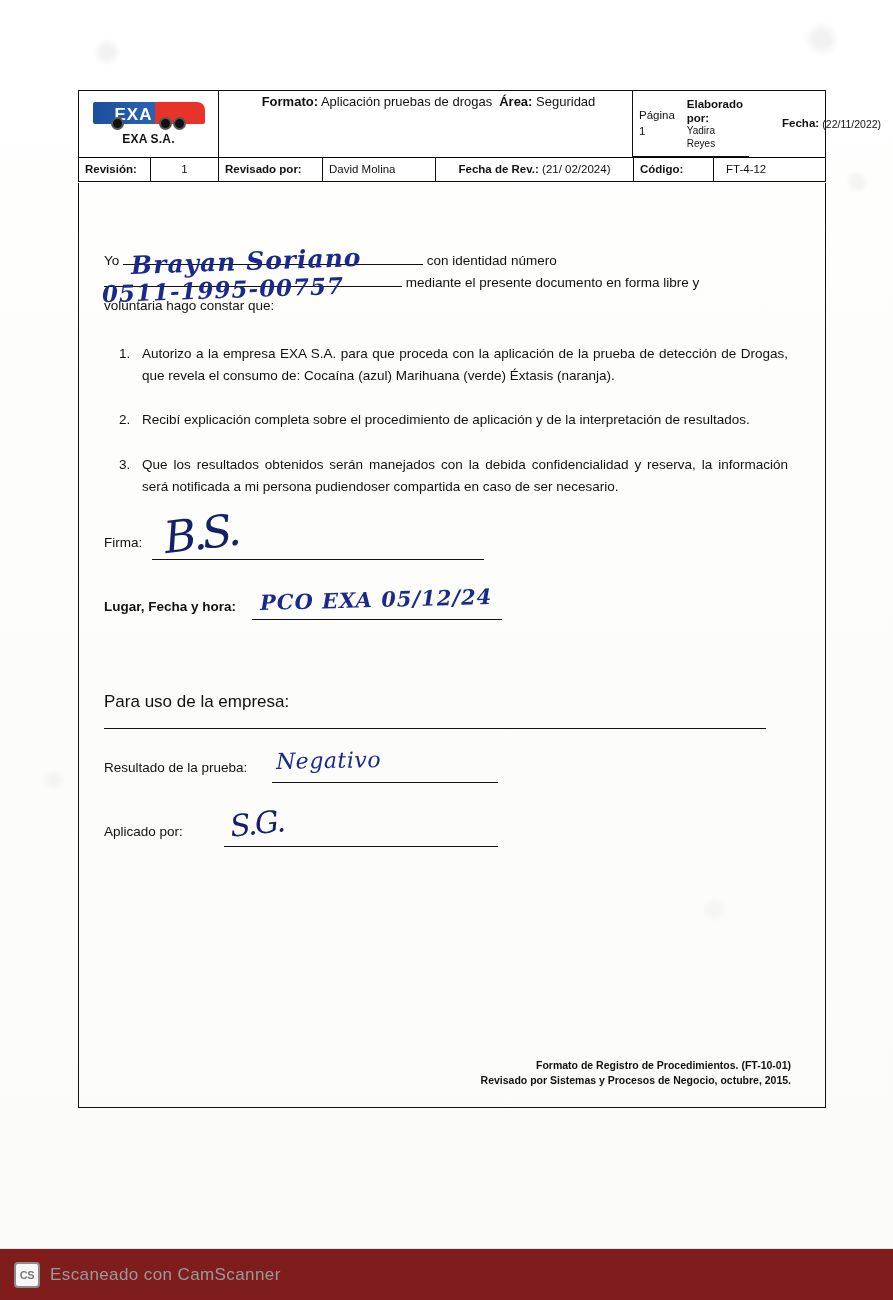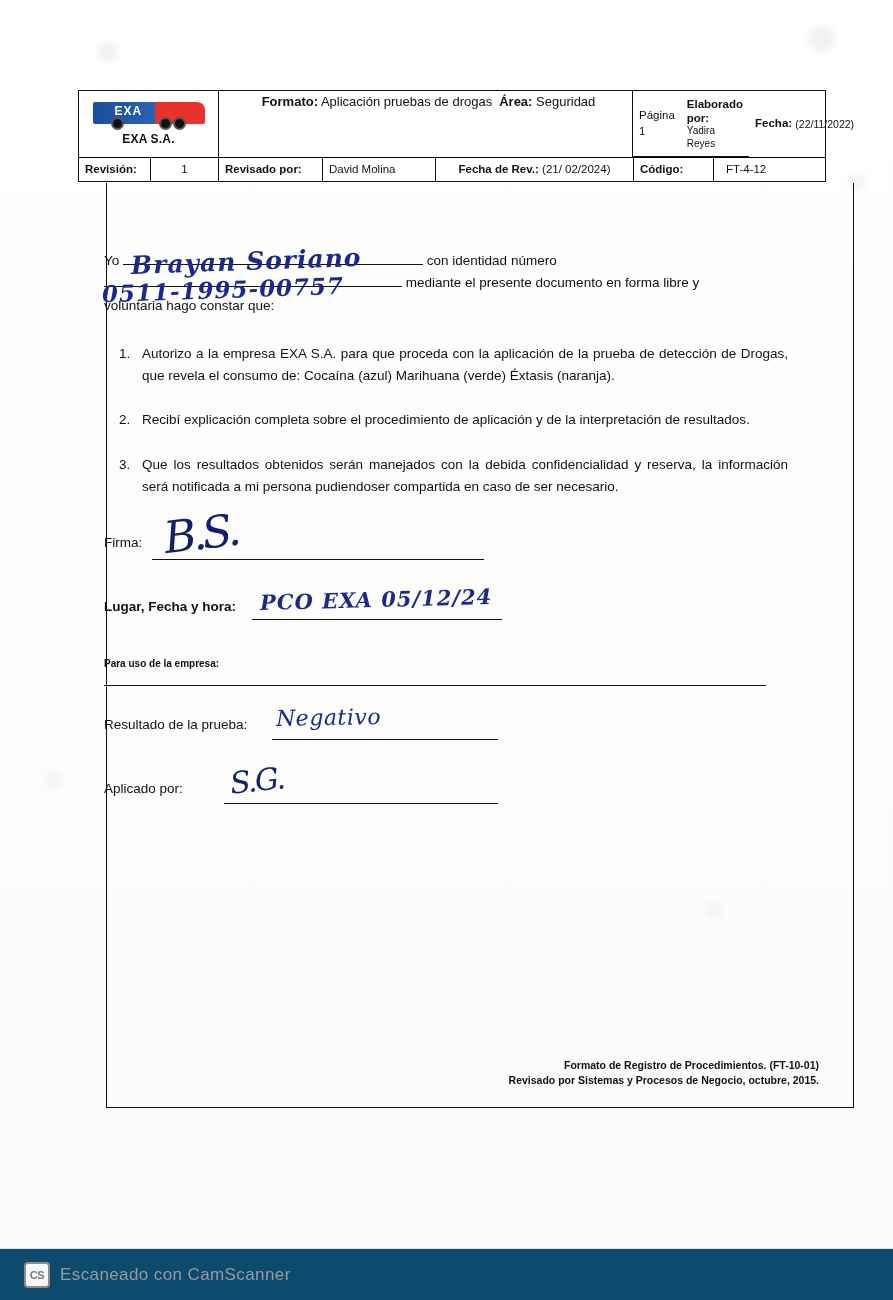--- a/index.html
+++ b/index.html
@@ -76,21 +76,21 @@
     left: 0; top: 0;
     width: 112px; height: 22px;
     background: linear-gradient(90deg, #1b4f9c 0%, #2a62b5 55%, #e8332a 55%, #e8332a 100%);
     border-radius: 2px 8px 2px 2px;
   }
   .logo-word {
     position: absolute;
     left: 22px; top: 2px;
     color: #fff;
     font-weight: bold;
-    font-size: 12px;
+    font-size: 17px;
     letter-spacing: 1px;
     font-family: "Liberation Sans", sans-serif;
   }
   .logo-wheel {
     position: absolute;
     bottom: 0;
     width: 9px; height: 9px;
     border-radius: 50%;
     background: #111;
     border: 2px solid #555;
@@ -123,21 +123,21 @@
   }
   .meta-line {
     border-bottom: 1px solid #111;
     padding: 1px 6px;
     font-size: 11.5px;
     line-height: 1.35;
     flex: 1;
     display: flex;
     align-items: center;
   }
-  .meta-line:last-child { border-bottom: none; }
+  .meta-line:last-child { border-bottom: none; margin-left: 27px; }
   .meta-line b { font-weight: bold; }
   .meta-sub { display: flex; flex-direction: column; justify-content: center; flex: 2; padding: 1px 6px; border-bottom: 1px solid #111;}
   .meta-sub .l1 { font-weight: bold; font-size: 11.5px; }
   .meta-sub .l2 { font-size: 10px; }
   .small-date { font-size: 10.5px; }
 
   .hdr-bottom { height: 23px; border-top: 1px solid #000000; }
   .hdr-bottom .hdr-cell {
     display: flex;
     align-items: center;
@@ -155,21 +155,20 @@
   .body-box {
     position: absolute;
     left: 78px;
     top: 183px;
     width: 748px;
     height: 925px;
     border: 1px solid #111;
     border-top: none;
     box-sizing: border-box;
     background: transparent;
-    margin-left: 28px;
   }
 
   .content {
     position: absolute;
     left: 104px;
     top: 250px;
     width: 684px;
     font-size: 13.5px;
     line-height: 1.65;
     color: #111;
@@ -263,23 +262,23 @@
     left: 156px; top: -13px;
     font-family: "DejaVu Serif", serif;
     font-size: 21px;
     color: #1b2a8a;
     font-style: italic;
     transform: rotate(-1.5deg);
     letter-spacing: 1px;
   }
 
   .empresa {
-    margin-top: 30px;
-    font-weight: bold;
-    font-size: 10px;
+    margin-top: 62px;
+    font-weight: normal;
+    font-size: 17px;
   }
   .empresa-line {
     margin-top: 12px;
     border-bottom: 1px solid #111;
     width: 662px;
   }
 
   .res-row {
     position: relative;
     margin-top: 28px;
@@ -334,25 +333,25 @@
     line-height: 1.5;
     color: #111;
     font-weight: bold;
   }
 
   
   .cs-bar {
     position: absolute;
     left: 0; bottom: 0;
     width: 893px; height: 52px;
-    background: #0c4a6e;
+    background: #7f1d1d;
     border-top: 1px solid #e2e2e2;
     display: flex;
     align-items: center;
-    padding-left: 24px;
+    padding-left: 14px;
     box-sizing: border-box;
   }
   .cs-logo {
     width: 22px; height: 22px;
     border: 2px solid #8d8d8d;
     border-radius: 4px;
     color: #7a7a7a;
     font-size: 11px;
     font-weight: bold;
     display: flex;

